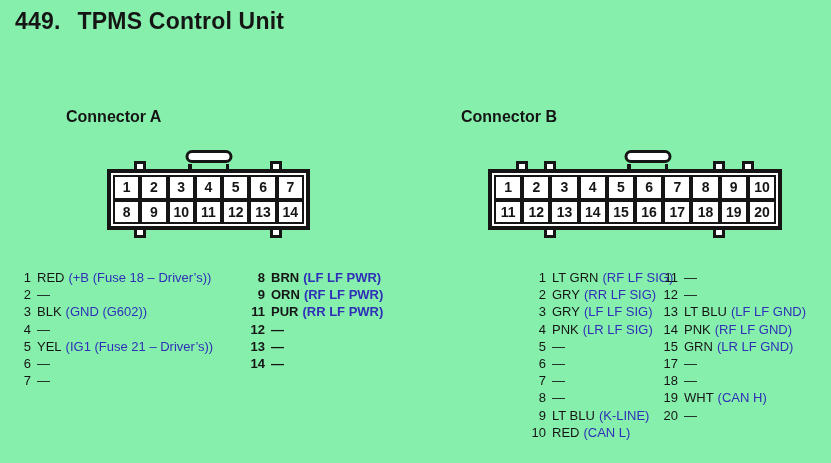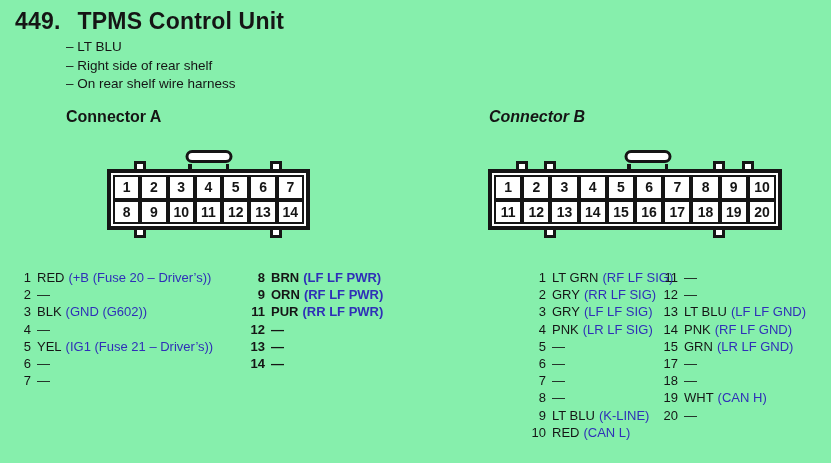--- a/index.html
+++ b/index.html
@@ -7,21 +7,21 @@
     position:relative;width:831px;height:463px;background:#86efac;overflow:hidden;
     font-family:"Liberation Sans",sans-serif;color:#151515;
   }
   
   .title{position:absolute;left:15px;top:8px;margin:0;font-size:23px;font-weight:bold;letter-spacing:.2px;}
   .title-num{margin-right:17px;}
   
   .notes{position:absolute;left:66px;top:38px;font-size:13.5px;line-height:18.5px;}
   
   .conn-heading{position:absolute;top:108px;font-size:16px;font-weight:bold;}
-  .head-a{left:66px;text-align:right;} .head-b{left:489px;font-style:italic;}
+  .head-a{left:66px;text-align:right;} .head-b{left:461px;}
   
   .connector{position:absolute;top:169px;height:61px;}
   .conn-a{left:107px;width:203px;} .conn-b{left:488px;width:294px;}
   .pin-box{
     position:relative;z-index:2;background:#fff;border:4px solid #151515;
     width:100%;height:100%;box-sizing:border-box;padding:2px;
     display:flex;flex-direction:column;
   }
   .pin-row{display:flex;flex:1;}
   .pin-cell{
@@ -42,25 +42,20 @@
   .pin-num{display:inline-block;width:20px;text-align:right;margin-right:6px;}
   .pin-desc{margin-left:4px;color:var(--blue);}
 </style>
 </head>
 <body>
 
 <div class="page">
 
   <h1 class="title"><span class="title-num">449.</span><span>TPMS Control Unit</span></h1>
 
-  <div class="notes" id="notes">
-      <div>– LT BLU</div>
-      <div>– Right side of rear shelf</div>
-      <div>– On rear shelf wire harness</div>
-    </div>
 
   <div class="conn-heading head-a">Connector A</div>
   <div class="conn-heading head-b">Connector B</div>
 
   <div class="connector conn-a" id="conn-a">
       <div class="pin-box">
         <div class="pin-row">
           <div class="pin-cell">1</div>
           <div class="pin-cell">2</div>
           <div class="pin-cell">3</div>
@@ -119,21 +114,21 @@
       <div class="tab tab-top" style="left: calc(80% - 9.85px);"></div>
       <div class="tab tab-top" style="left: calc(90% - 11.05px);"></div>
       <div class="tab tab-bottom" style="left: calc(20% - 2.65px);"></div>
       <div class="tab tab-bottom" style="left: calc(80% - 9.85px);"></div>
       <div class="handle-bar" style="left: 54.3%;"></div>
       <div class="handle-leg" style="left: calc(54.3% - 20.5px);"></div>
       <div class="handle-leg" style="left: calc(54.3% + 17px);"></div>
     </div>
 
   <div class="pin-list list-a1" id="list-a1">
-      <div><span class="pin-num">1</span><span>RED</span><span class="pin-desc">(+B (Fuse 20 – Driver’s))</span></div>
+      <div><span class="pin-num">1</span><span>RED</span><span class="pin-desc">(+B (Fuse 18 – Driver’s))</span></div>
       <div><span class="pin-num">2</span><span>—</span></div>
       <div><span class="pin-num">3</span><span>BLK</span><span class="pin-desc">(GND (G602))</span></div>
       <div><span class="pin-num">4</span><span>—</span></div>
       <div><span class="pin-num">5</span><span>YEL</span><span class="pin-desc">(IG1 (Fuse 21 – Driver’s))</span></div>
       <div><span class="pin-num">6</span><span>—</span></div>
       <div><span class="pin-num">7</span><span>—</span></div>
     </div>
   <div class="pin-list list-a2" id="list-a2">
       <div><span class="pin-num">8</span><span>BRN</span><span class="pin-desc">(LF LF PWR)</span></div>
       <div><span class="pin-num">9</span><span>ORN</span><span class="pin-desc">(RF LF PWR)</span></div>

